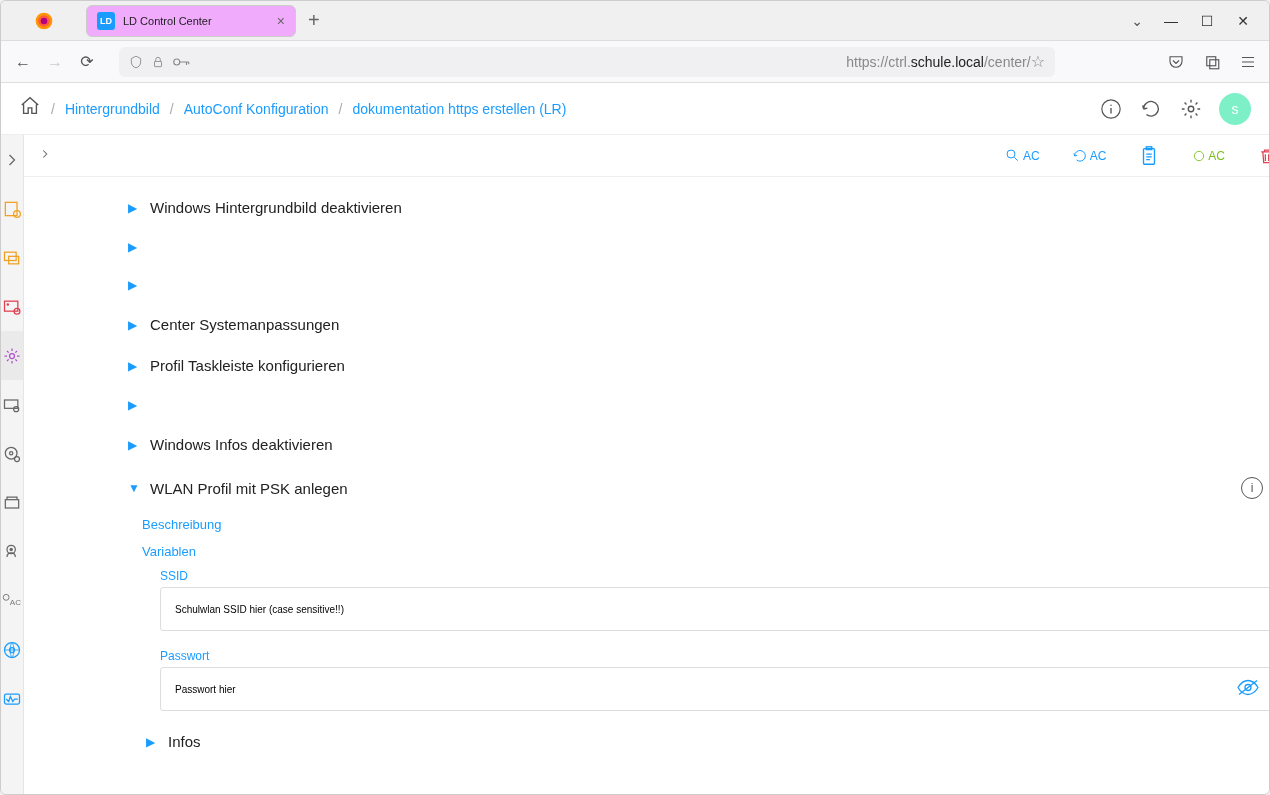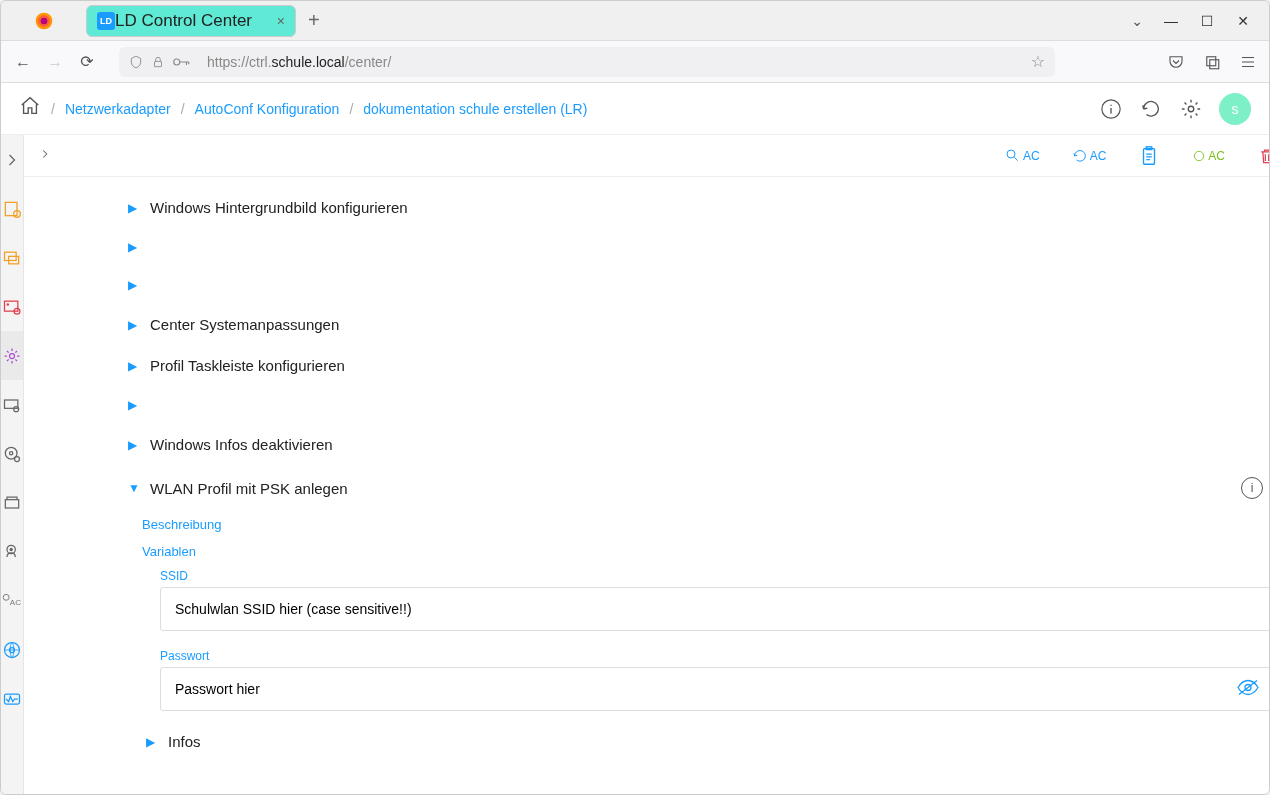--- a/index.html
+++ b/index.html
@@ -24,41 +24,42 @@
   border-bottom: 1px solid #ddd;
 }
 .ff-icon {
   width: 85px;
   display: flex;
   align-items: center;
   justify-content: center;
 }
 .tab {
   height: 32px;
-  background: #5eead4;
+  background: #f0abfc;
   border: 1px solid #ccc;
   border-radius: 6px;
   display: flex;
   align-items: center;
   padding: 0 10px;
+  gap: 8px;
   width: 210px;
 }
 .tab-favicon {
   width: 18px;
   height: 18px;
   background: #1a9cff;
   border-radius: 3px;
   color: #fff;
   font-size: 9px;
   font-weight: bold;
   display: flex;
   align-items: center;
   justify-content: center;
 }
-.tab-title { flex: 1; font-size: 17px; color: #222; }
+.tab-title { flex: 1; font-size: 11px; color: #222; }
 .tab-close { font-size: 14px; color: #666; cursor: pointer; }
 .new-tab { font-size: 20px; color: #666; margin-left: 12px; cursor: pointer; }
 .titlebar-spacer { flex: 1; }
 .window-controls {
   display: flex;
   gap: 20px;
   padding-right: 18px;
   align-items: center;
 }
 .window-controls span { font-size: 14px; color: #333; cursor: pointer; width: 16px; text-align: center; }
@@ -76,22 +77,23 @@
 .nav-btn { width: 20px; text-align: center; color: #555; cursor: pointer; font-size: 16px; }
 .nav-btn.disabled { color: #ccc; cursor: default; }
 .url-bar {
   flex: 1;
   height: 30px;
   background: #f0f0f2;
   border-radius: 6px;
   display: flex;
   align-items: center;
   padding: 0 10px;
-  gap: 16px;
+  gap: 0;
   margin: 0 100px 0 10px;
+  text-align: right;
 }
 .url-icons { display: flex; gap: 8px; align-items: center; color: #666; font-size: 12px; }
 .url-text { color: #888; font-size: 14px; flex: 1; }
 .url-text .domain { color: #222; }
 .star { color: #888; font-size: 16px; }
 .right-toolbar { display: flex; gap: 18px; align-items: center; color: #555; }
 
 
 .app-header {
   height: 52px;
@@ -175,21 +177,21 @@
   border: 1px solid #ddd;
   border-radius: 3px;
   padding: 0 14px;
   font-size: 15px;
   color: #222;
   display: flex;
   align-items: center;
   margin-bottom: 18px;
   position: relative;
 }
-.field-input input { border: none; outline: none; width: 100%; font-size: 14px; background: transparent; }
+.field-input input { border: none; outline: none; width: 100%; font-size: 10px; background: transparent; }
 .eye-icon { position: absolute; right: 14px; top: 50%; transform: translateY(-50%); color: #1a9cff; }
 </style>
 </head>
 <body>
 
 <div class="browser-titlebar">
   <div class="ff-icon">
     <svg width="20" height="20" viewBox="0 0 24 24">
         <circle cx="12" cy="12" r="10" fill="#ff9500"></circle>
         <circle cx="12" cy="12" r="7" fill="#ff5e3a"></circle>
@@ -247,25 +249,25 @@
 </div>
 
 <div class="app-header">
   <div class="breadcrumb">
     <span class="home-ic">
       <svg width="22" height="22" viewBox="0 0 24 24">
           <path d="M3 11 L12 3 L21 11 M5 10 v10 h5 v-6 h4 v6 h5 V10" fill="none" stroke="#555" stroke-width="1.5"></path>
         </svg>
     </span>
     <span class="bc-sep">/</span>
-    <span class="bc-link">Netzwerkadapter</span>
+    <span class="bc-link">Hintergrundbild</span>
     <span class="bc-sep">/</span>
     <span class="bc-link">AutoConf Konfiguration</span>
     <span class="bc-sep">/</span>
-    <span class="bc-link">dokumentation schule erstellen (LR)</span>
+    <span class="bc-link">dokumentation https erstellen (LR)</span>
   </div>
   <div class="header-right">
     <span class="header-icon">
         <svg width="22" height="22" viewBox="0 0 24 24">
           <circle cx="12" cy="12" r="10" fill="none" stroke="#555" stroke-width="1.3"></circle>
           <path d="M12 8 v0 M12 11 v6" stroke="#555" stroke-width="1.5"></path>
           <circle cx="12" cy="8" r="0.8" fill="#555"></circle>
         </svg>
       </span>
     <span class="header-icon">
@@ -400,21 +402,21 @@
           <svg width="20" height="20" viewBox="0 0 24 24">
               <path d="M5 7h14M9 7V5h6v2M7 7l1 13h8l1-13M10 10v8M14 10v8" fill="none" stroke="#e04050" stroke-width="1.5"></path>
             </svg>
         </span>
       </div>
     </div>
 
     <div class="tree-area">
       <div class="tree-item">
           <span class="tree-arrow">▶</span>
-          <span>Windows Hintergrundbild konfigurieren</span>
+          <span>Windows Hintergrundbild deaktivieren</span>
         </div>
       <div class="tree-item">
           <span class="tree-arrow">▶</span>
         </div>
       <div class="tree-item">
           <span class="tree-arrow">▶</span>
         </div>
       <div class="tree-item">
           <span class="tree-arrow">▶</span>
           <span>Center Systemanpassungen</span>

